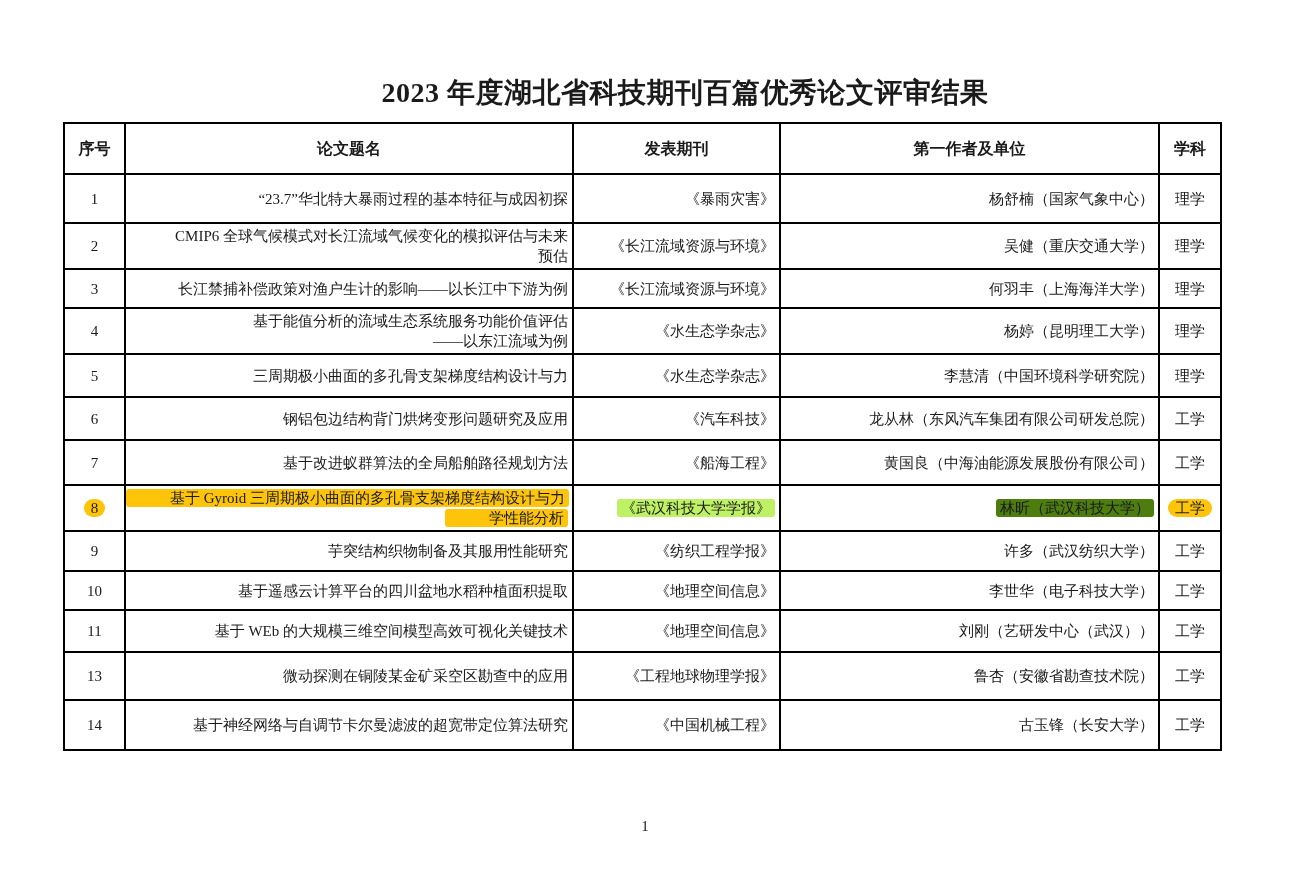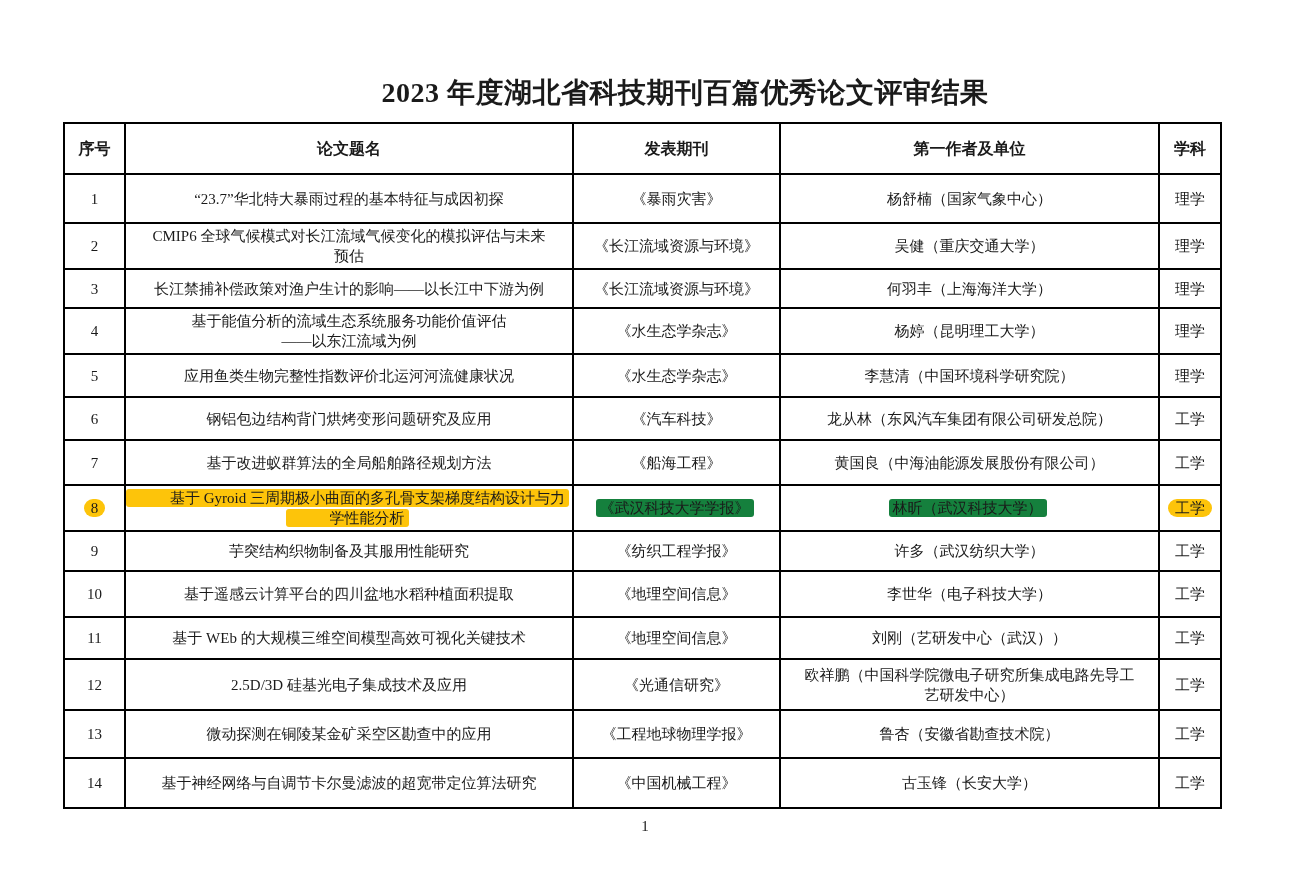--- a/index.html
+++ b/index.html
@@ -41,21 +41,21 @@
     vertical-align: middle;
     padding: 2px 4px;
     overflow: hidden;
   }
   table.results th {
     font-weight: bold;
     text-align: center;
     font-size: 16px;
   }
   td.c-num, td.c-disc { text-align: center; padding: 2px 2px; }
-  td.c-title, td.c-journal, td.c-author { text-align: center; padding: 2px 10px; margin-top: 6px; }
+  td.c-title, td.c-journal, td.c-author { text-align: right; padding: 2px 10px; margin-top: 6px; }
   .ml { white-space: pre-line; }
   .hl {
     border-radius: 3px;
     padding: 1px 4px;
     margin-left: -4px;
     -webkit-box-decoration-break: clone;
     box-decoration-break: clone;
   }
   .hl-num {
     border-radius: 9px;
@@ -119,21 +119,21 @@
     <tr style="height:44px">
       <td class="c-num"><span>4</span></td>
       <td class="c-title"><span class="ml">基于能值分析的流域生态系统服务功能价值评估
 ——以东江流域为例</span></td>
       <td class="c-journal"><span>《水生态学杂志》</span></td>
       <td class="c-author"><span class="ml">杨婷（昆明理工大学）</span></td>
       <td class="c-disc"><span>理学</span></td>
     </tr>
     <tr style="height:43px">
       <td class="c-num"><span>5</span></td>
-      <td class="c-title"><span class="ml">应用鱼类生物完整性指数评价北运河河流健康状况</span></td>
+      <td class="c-title"><span class="ml">三周期极小曲面的多孔骨支架梯度结构设计与力</span></td>
       <td class="c-journal"><span>《水生态学杂志》</span></td>
       <td class="c-author"><span class="ml">李慧清（中国环境科学研究院）</span></td>
       <td class="c-disc"><span>理学</span></td>
     </tr>
     <tr style="height:43px">
       <td class="c-num"><span>6</span></td>
       <td class="c-title"><span class="ml">钢铝包边结构背门烘烤变形问题研究及应用</span></td>
       <td class="c-journal"><span>《汽车科技》</span></td>
       <td class="c-author"><span class="ml">龙从林（东风汽车集团有限公司研发总院）</span></td>
       <td class="c-disc"><span>工学</span></td>
@@ -142,51 +142,43 @@
       <td class="c-num"><span>7</span></td>
       <td class="c-title"><span class="ml">基于改进蚁群算法的全局船舶路径规划方法</span></td>
       <td class="c-journal"><span>《船海工程》</span></td>
       <td class="c-author"><span class="ml">黄国良（中海油能源发展股份有限公司）</span></td>
       <td class="c-disc"><span>工学</span></td>
     </tr>
     <tr style="height:46px">
       <td class="c-num"><span class="hl hl-num" style="background-color: rgb(253, 196, 10);">8</span></td>
       <td class="c-title"><span class="ml hl" style="background-color: rgb(253, 196, 10); padding-left: 44px;">基于 Gyroid 三周期极小曲面的多孔骨支架梯度结构设计与力
 学性能分析</span></td>
-      <td class="c-journal"><span class="hl" style="background-color: #15803d;">《武汉科技大学学报》</span></td>
-      <td class="c-author"><span class="ml hl" style="background-color: #15803d;">林昕（武汉科技大学）</span></td>
+      <td class="c-journal"><span class="hl" style="background-color: #bef264;">《武汉科技大学学报》</span></td>
+      <td class="c-author"><span class="ml hl" style="background-color: #4d7c0f;">林昕（武汉科技大学）</span></td>
       <td class="c-disc"><span class="hl hl-num" style="background-color: rgb(253, 196, 10);">工学</span></td>
     </tr>
     <tr style="height:40px">
       <td class="c-num"><span>9</span></td>
       <td class="c-title"><span class="ml">芋突结构织物制备及其服用性能研究</span></td>
       <td class="c-journal"><span>《纺织工程学报》</span></td>
       <td class="c-author"><span class="ml">许多（武汉纺织大学）</span></td>
       <td class="c-disc"><span>工学</span></td>
     </tr>
-    <tr style="height:46px">
+    <tr style="height:39px">
       <td class="c-num"><span>10</span></td>
       <td class="c-title"><span class="ml">基于遥感云计算平台的四川盆地水稻种植面积提取</span></td>
       <td class="c-journal"><span>《地理空间信息》</span></td>
       <td class="c-author"><span class="ml">李世华（电子科技大学）</span></td>
       <td class="c-disc"><span>工学</span></td>
     </tr>
     <tr style="height:42px">
       <td class="c-num"><span>11</span></td>
       <td class="c-title"><span class="ml">基于 WEb 的大规模三维空间模型高效可视化关键技术</span></td>
       <td class="c-journal"><span>《地理空间信息》</span></td>
       <td class="c-author"><span class="ml">刘刚（艺研发中心（武汉））</span></td>
-      <td class="c-disc"><span>工学</span></td>
-    </tr>
-    <tr style="height:51px">
-      <td class="c-num"><span>12</span></td>
-      <td class="c-title"><span class="ml">2.5D/3D 硅基光电子集成技术及应用</span></td>
-      <td class="c-journal"><span>《光通信研究》</span></td>
-      <td class="c-author"><span class="ml">欧祥鹏（中国科学院微电子研究所集成电路先导工
-艺研发中心）</span></td>
       <td class="c-disc"><span>工学</span></td>
     </tr>
     <tr style="height:48px">
       <td class="c-num"><span>13</span></td>
       <td class="c-title"><span class="ml">微动探测在铜陵某金矿采空区勘查中的应用</span></td>
       <td class="c-journal"><span>《工程地球物理学报》</span></td>
       <td class="c-author"><span class="ml">鲁杏（安徽省勘查技术院）</span></td>
       <td class="c-disc"><span>工学</span></td>
     </tr>
     <tr style="height:50px">

